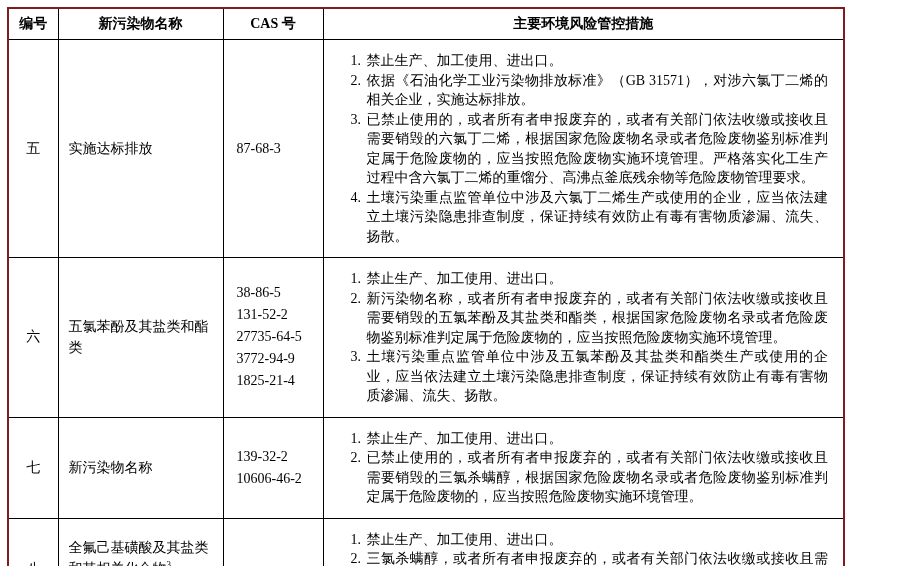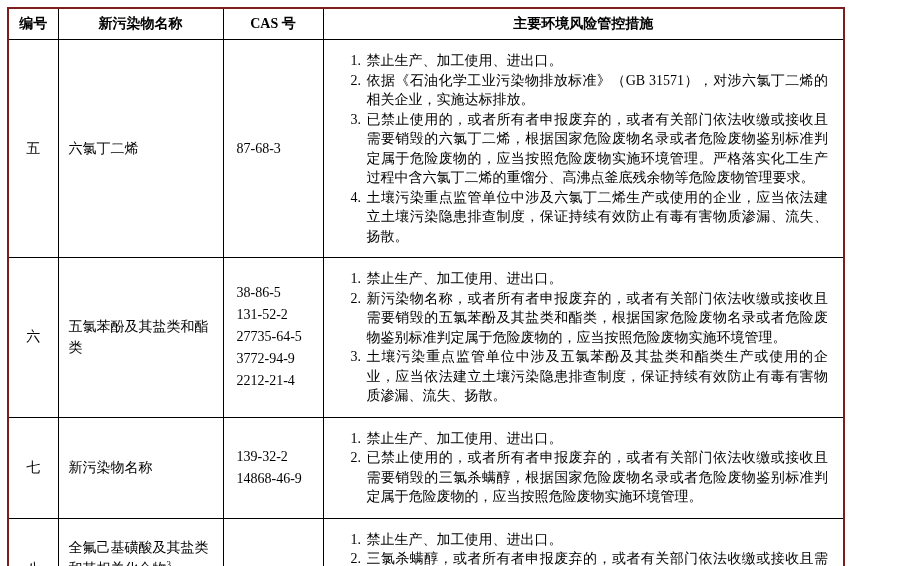--- a/index.html
+++ b/index.html
@@ -89,21 +89,21 @@
       <th>编号</th>
       <th>新污染物名称</th>
       <th>CAS 号</th>
       <th>主要环境风险管控措施</th>
     </tr>
   </thead>
   <tbody>
 
     <tr class="row-5">
       <td class="cell-id">五</td>
-      <td class="cell-name">六氯丁二烯</td>
+      <td class="cell-name">实施达标排放</td>
       <td class="cell-cas">
         <span class="cas-line">87-68-3</span>
       </td>
       <td class="cell-measures">
         <ol class="measures-list">
           <li>禁止生产、加工使用、进出口。</li>
           <li>依据《石油化学工业污染物排放标准》（GB 31571），对涉六氯丁二烯的相关企业，实施达标排放。</li>
           <li>已禁止使用的，或者所有者申报废弃的，或者有关部门依法收缴或接收且需要销毁的六氯丁二烯，根据国家危险废物名录或者危险废物鉴别标准判定属于危险废物的，应当按照危险废物实施环境管理。严格落实化工生产过程中含六氯丁二烯的重馏分、高沸点釜底残余物等危险废物管理要求。</li>
           <li>土壤污染重点监管单位中涉及六氯丁二烯生产或使用的企业，应当依法建立土壤污染隐患排查制度，保证持续有效防止有毒有害物质渗漏、流失、扬散。</li>
         </ol>
@@ -111,37 +111,37 @@
     </tr>
 
     <tr class="row-6">
       <td class="cell-id">六</td>
       <td class="cell-name">五氯苯酚及其盐类和酯类</td>
       <td class="cell-cas">
         <span class="cas-line">38-86-5</span>
         <span class="cas-line">131-52-2</span>
         <span class="cas-line">27735-64-5</span>
         <span class="cas-line">3772-94-9</span>
-        <span class="cas-line">2212-21-4</span>
+        <span class="cas-line">1825-21-4</span>
       </td>
       <td class="cell-measures">
         <ol class="measures-list">
           <li>禁止生产、加工使用、进出口。</li>
           <li>新污染物名称，或者所有者申报废弃的，或者有关部门依法收缴或接收且需要销毁的五氯苯酚及其盐类和酯类，根据国家危险废物名录或者危险废物鉴别标准判定属于危险废物的，应当按照危险废物实施环境管理。</li>
           <li>土壤污染重点监管单位中涉及五氯苯酚及其盐类和酯类生产或使用的企业，应当依法建立土壤污染隐患排查制度，保证持续有效防止有毒有害物质渗漏、流失、扬散。</li>
         </ol>
       </td>
     </tr>
 
     <tr class="row-7">
       <td class="cell-id">七</td>
       <td class="cell-name">新污染物名称</td>
       <td class="cell-cas">
         <span class="cas-line">139-32-2</span>
-        <span class="cas-line">14868-46-9</span>
+        <span class="cas-line">10606-46-2</span>
       </td>
       <td class="cell-measures">
         <ol class="measures-list">
           <li>禁止生产、加工使用、进出口。</li>
           <li>已禁止使用的，或者所有者申报废弃的，或者有关部门依法收缴或接收且需要销毁的三氯杀螨醇，根据国家危险废物名录或者危险废物鉴别标准判定属于危险废物的，应当按照危险废物实施环境管理。</li>
         </ol>
       </td>
     </tr>
 
     <tr class="row-8">

